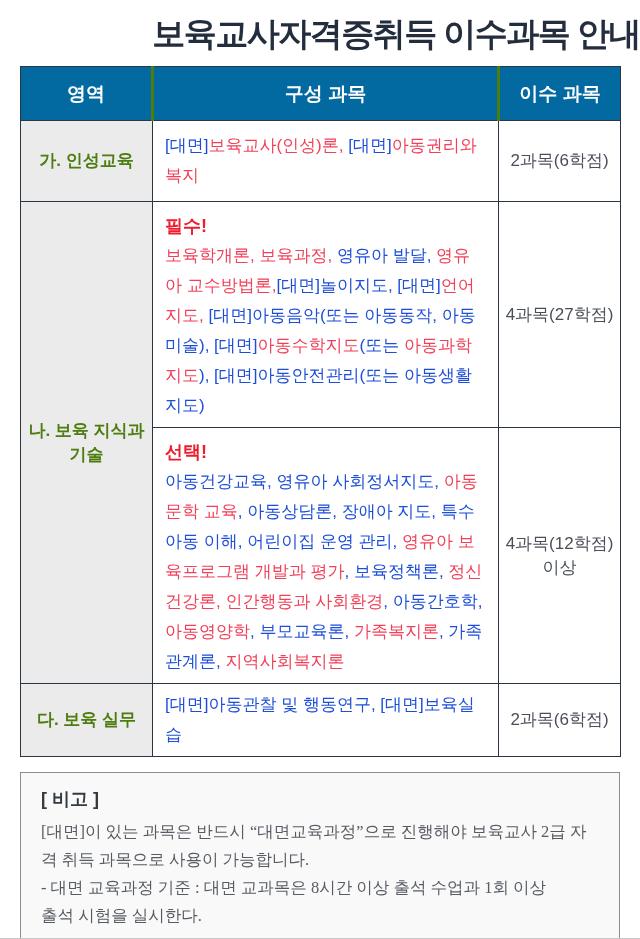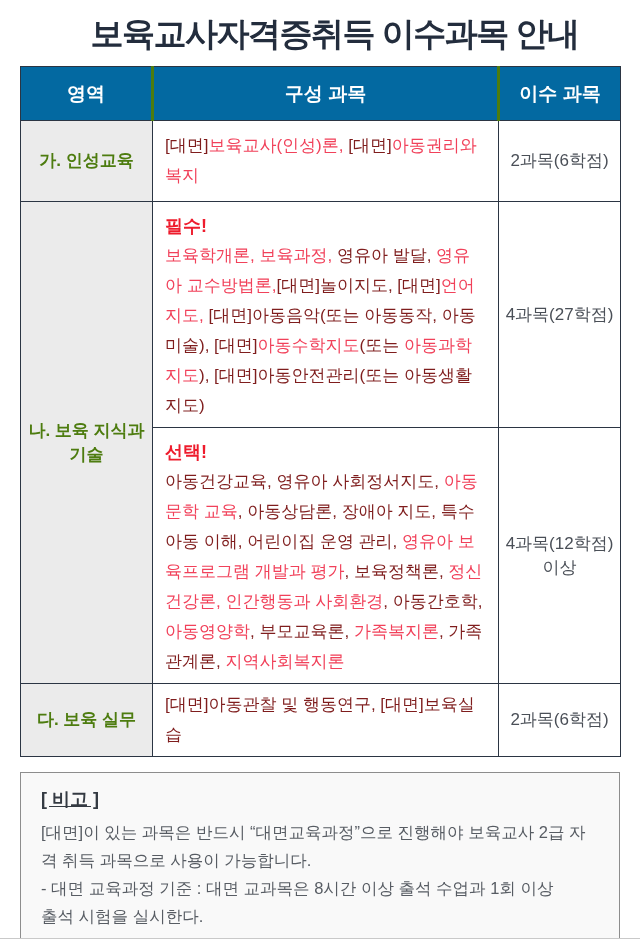--- a/index.html
+++ b/index.html
@@ -7,21 +7,21 @@
     width:640px;height:939px;
     background:#ffffff;
     font-family:"Liberation Sans","DejaVu Sans",sans-serif;
     position:relative;overflow:hidden;
   }
   .page{position:relative;width:640px;height:939px;}
 
   
   .title{
     margin:6px 0 0 0;
-    text-align:center;
+    text-align:right;
     font-size:33px;
     font-weight:800;
     letter-spacing:-1.5px;
     color:#232d3d;
     line-height:56px;
     padding-left:29px;
   }
 
   
   table.course{
@@ -78,44 +78,44 @@
   tr.r-pilsu{height:195px;}
   tr.r-seontaek{height:235px;}
   tr.r-silmu{height:48px;}
 
   .req-label{
     color:#ee1c2d;
     font-weight:800;
     font-size:18px;
     line-height:30px;
   }
-  .seg-dark{color:#7f1d1d;margin-top:37px;}
+  .seg-dark{color:#1d4ed8;margin-top:37px;}
   .seg-red{color:#f1415a;text-align:center;}
 
   
   .note-box{
     margin:15px 20px 0 20px;
     border:1px solid #8d8d8d;
     background:#f9f9f9;
     padding:14px 20px 20px 20px;
     box-sizing:border-box;
     width:600px;
   }
   .note-heading{
     font-size:18px;
     font-weight:800;
     color:#343a42;
     margin:0 0 7px 0;
-    text-decoration:underline;
   }
   .note-body{
     font-size:16.5px;
     line-height:28px;
     color:#575c63;
     white-space:pre-line;
+    font-family:Liberation Serif, serif;
   }
 
   
   .bottom-rule{
     position:absolute;
     left:0;top:932px;
     width:640px;height:2px;
     background:#c9c9c9;
   }
 </style>

